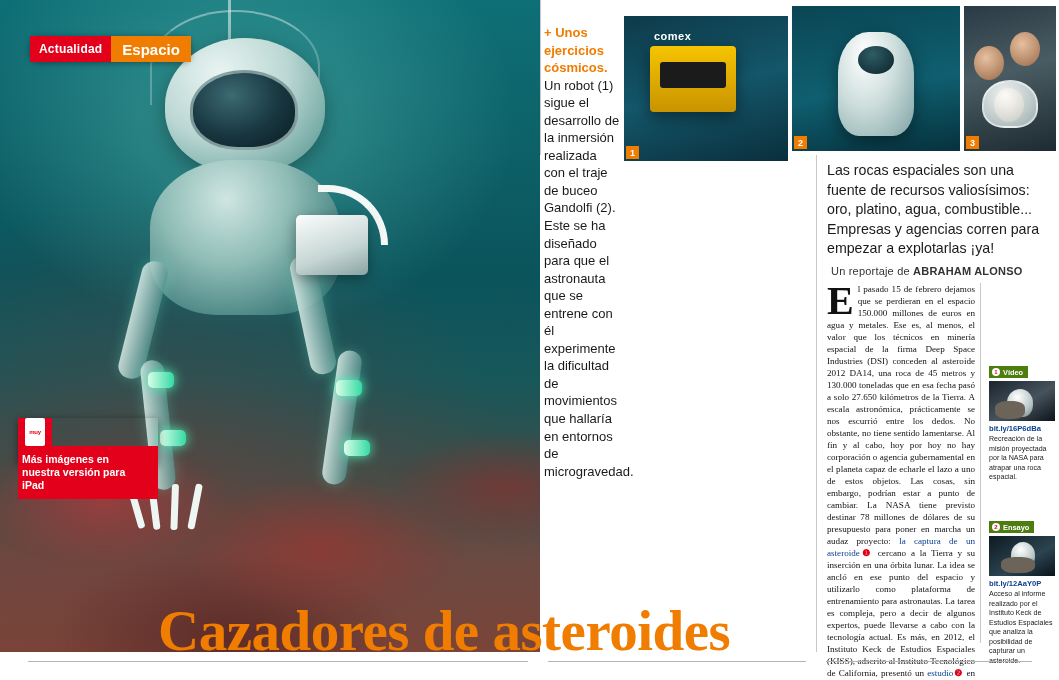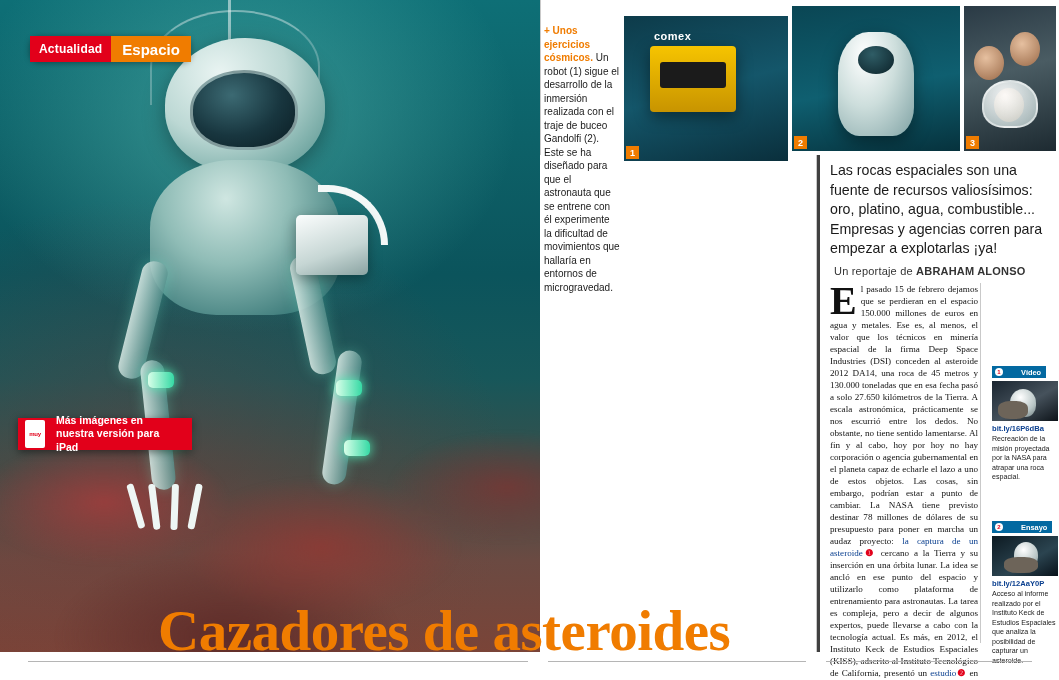--- a/index.html
+++ b/index.html
@@ -118,22 +118,23 @@
     display: flex; align-items: center; padding: 0 9px;
   }
   .kicker .k2 {
     background: #f07c00; color: #fff; font-weight: bold;
     font-size: 15px; display: flex; align-items: center; padding: 0 11px;
   }
 
   
   .ipad-promo {
     position: absolute; left: 18px; top: 418px; z-index: 20;
-    display: flex; align-items: stretch; height: 32px;
+    display: flex; align-items: stretch; height: 46px;
     box-shadow: 0 2px 8px rgba(0,0,0,0.45);
+    flex-direction: column;
   }
   .ipad-promo .tablet {
     width: 34px; background: #e2001a; display: flex; align-items: center; justify-content: center;
   }
   .ipad-promo .tablet .screen {
     width: 20px; height: 28px; background: #fff; border-radius: 2px;
     display: flex; align-items: center; justify-content: center;
     font-size: 6px; color: #e2001a; font-weight: bold; letter-spacing: -0.3px;
   }
   .ipad-promo .txt {
@@ -154,21 +155,21 @@
     position: absolute; left: 158px; top: 598px;
     font-family: "Liberation Serif", serif;
     font-weight: bold; font-size: 57px; color: #f07c00;
     letter-spacing: -0.5px; white-space: nowrap; z-index: 25;
   }
 
   
   .top-strip { position: absolute; left: 540px; top: 0; width: 519px; height: 155px; }
   .strip-caption {
     position: absolute; left: 4px; top: 24px; width: 76px;
-    font-size: 10px; line-height: 1.35; color: #1a1a1a;
+    font-size: 13px; line-height: 1.35; color: #1a1a1a;
   }
   .strip-caption .lead { color: #f07c00; font-weight: bold; }
   .ph { position: absolute; overflow: hidden; }
   .ph .num {
     position: absolute; left: 2px; bottom: 2px;
     width: 13px; height: 13px; background: #f07c00; color: #fff;
     font-size: 9px; font-weight: bold; display: flex; align-items: center; justify-content: center;
     z-index: 4;
   }
   .ph1 { left: 84px; top: 16px; width: 164px; height: 145px;
@@ -210,21 +211,21 @@
   .ph3 .helmet {
     position:absolute; left: 18px; top: 74px; width: 56px; height: 48px;
     border-radius: 50% 50% 40% 40%;
     background: radial-gradient(ellipse at 40% 30%, rgba(255,255,255,.92), rgba(190,210,210,.75));
     border: 2px solid rgba(255,255,255,.5);
   }
 
   
   .right-col {
     position: absolute; left: 816px; top: 155px; width: 192px; height: 497px;
-    border-left: 4px solid #404040;
+    border-left: 1px solid #404040;
     text-decoration: underline;
   }
   .standfirst {
     position: absolute; left: 10px; top: 6px; width: 228px;
     font-family: "Liberation Sans", sans-serif;
     font-size: 14.2px; line-height: 1.38; color: #1a1a1a; font-weight: normal;
   }
   .byline {
     position: absolute; left: 14px; top: 110px; width: 228px;
     font-size: 11px; color: #333; letter-spacing: .2px;
@@ -240,22 +241,22 @@
     float: left; font-family: "Liberation Serif", serif;
     font-size: 40px; line-height: 32px; font-weight: bold;
     padding: 2px 4px 0 0; color: #111;
   }
   .body-text a { color: #0a3f8f; text-decoration: none; }
   .body-text .mark { color: #e2001a; font-weight: bold; }
 
   
   .side-mod { position: absolute; left: 172px; width: 66px; }
   .mod-tag {
-    display: inline-flex; align-items: center; gap: 18px;
-    background: #0369a1; color: #fff; font-size: 7.4px; font-weight: bold;
+    display: inline-flex; align-items: center; gap: 3px;
+    background: #4d7c0f; color: #fff; font-size: 7.4px; font-weight: bold;
     padding: 1.5px 5px 1.5px 3px;
   }
   .mod-tag .dot {
     width: 8px; height: 8px; border-radius: 50%; background: #fff; color: #e2001a;
     font-size: 6px; display: flex; align-items: center; justify-content: center; font-weight: bold;
   }
   .mod-thumb {
     width: 66px; height: 40px; margin-top: 3px; overflow: hidden;
     background: linear-gradient(150deg,#1a2530,#46525c 55%,#0d1319);
     position: relative;

